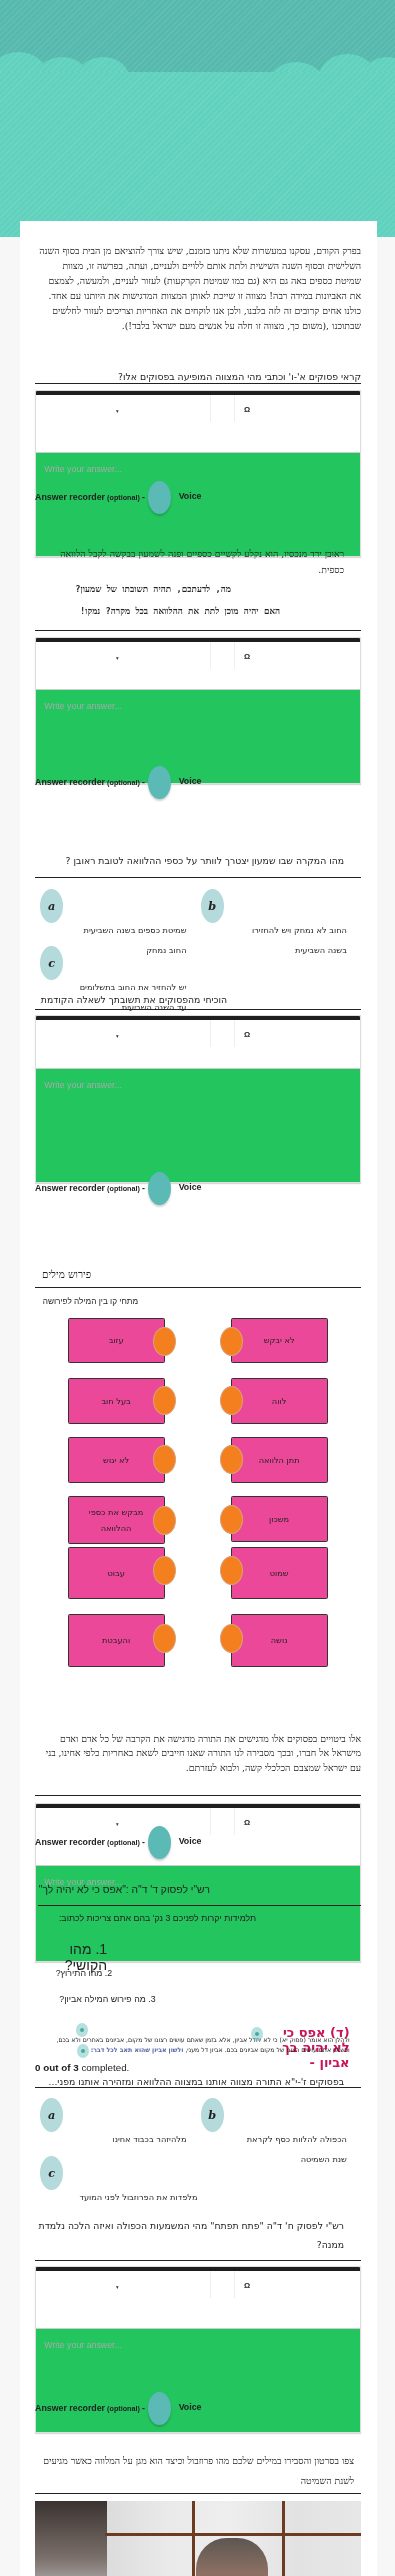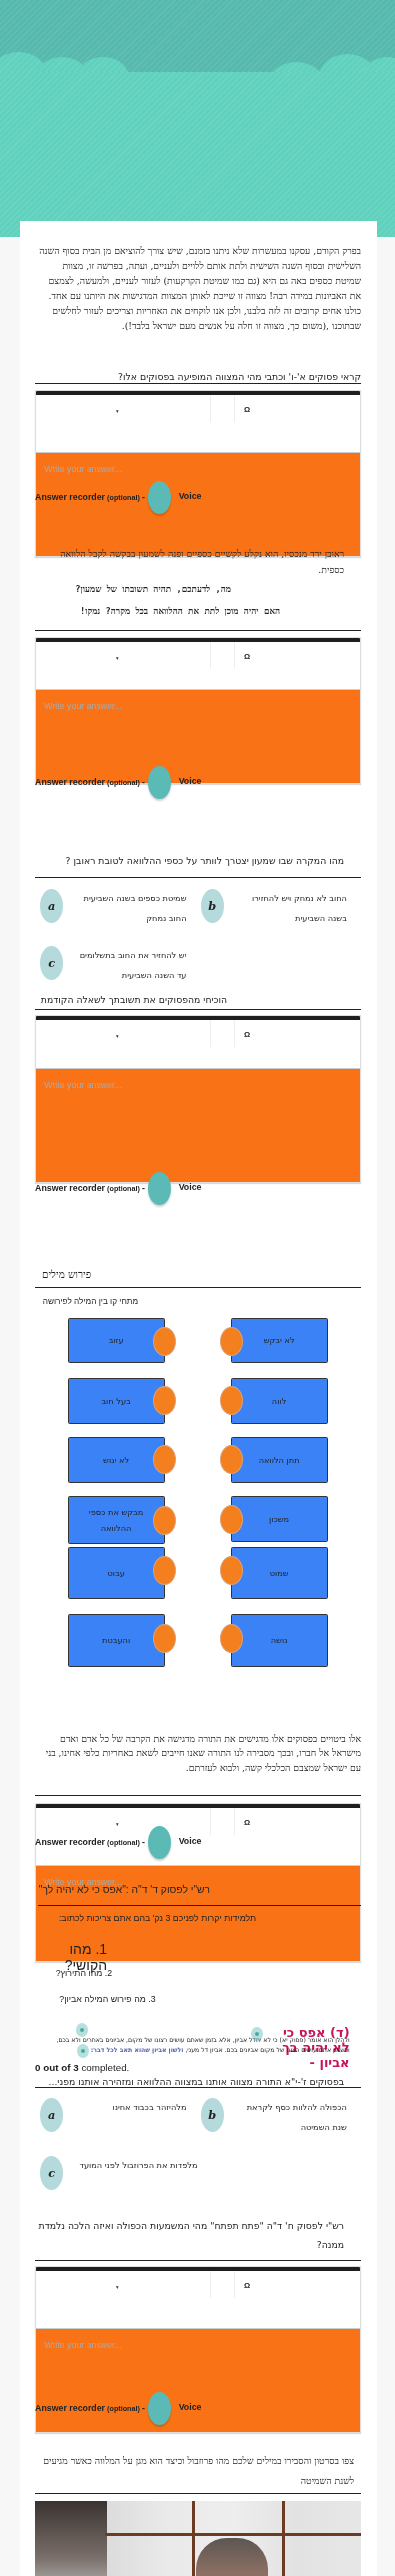--- a/index.html
+++ b/index.html
@@ -30,32 +30,32 @@
   .serif { font-family: "DejaVu Serif", serif; }
   .qtitle { font-family: "DejaVu Sans", sans-serif; font-size: 9.3px; line-height: 13.4px; color: #222; }
   .rule { position: absolute; left: 15.5px; width: 326px; height: 0.5px; background: #222; }
   .editor { position: absolute; left: 15.5px; width: 326px; border: 0.5px solid #ddd; background: #fff; box-shadow: 0 1px 1px rgba(0,0,0,0.15); }
   .editor .topbar { height: 3.6px; background: #1e1e1e; border-radius: 1px 1px 0 0; }
   .editor .tools { height: 58px; border-bottom: 1px solid #ccc; position: relative; }
   .editor .tools .dd { position: absolute; left: 80px; top: 13px; font-size: 5.2px; color: #333; }
   .editor .tools .sep1 { position: absolute; left: 174px; top: 0; width: 0.5px; height: 27px; background: #eee; }
   .editor .tools .sep2 { position: absolute; left: 198px; top: 0; width: 0.5px; height: 27px; background: #eee; }
   .editor .tools .omega { position: absolute; left: 208px; top: 10.3px; font-size: 7.7px; font-weight: bold; color: #222; }
-  .editor textarea { display: block; width: 100%; border: none; resize: none; outline: none; padding: 11.3px 8.2px; font-family: "Liberation Sans", sans-serif; font-size: 8.8px; color: #333; background: #f97316; }
+  .editor textarea { display: block; width: 100%; border: none; resize: none; outline: none; padding: 11.3px 8.2px; font-family: "Liberation Sans", sans-serif; font-size: 8.8px; color: #333; background: #22c55e; }
   .editor textarea::placeholder { color: #aaa; }
   .recorder { position: absolute; left: 15.5px; height: 24px; display: flex; align-items: center; font-family: "Liberation Sans", sans-serif; }
   .recorder .lbl { font-weight: bold; font-size: 8.8px; color: #222; }
   .recorder .opt { font-weight: bold; font-size: 7.2px; color: #222; margin-left: 2.1px; }
   .recorder .dash { font-weight: bold; font-size: 8.8px; margin-left: 2.1px; }
   .recorder .btn { width: 23px; height: 33px; border-radius: 50%; background: #5bbab6; margin-left: 3.6px; box-shadow: 0 2.1px 2.1px rgba(0,0,0,0.18); cursor: pointer; }
   .recorder .voice { font-weight: bold; font-size: 8.8px; color: #222; margin-left: 7.2px; margin-top: -2.1px; }
   .opt-row { position: absolute; display: flex; align-items: flex-start; }
   .opt-circle { width: 23px; height: 34px; border-radius: 50%; background: #b5dadb; display: flex; align-items: center; justify-content: center; font-family: "DejaVu Serif", serif; font-style: italic; font-weight: bold; font-size: 11.3px; color: #222; flex-shrink: 0; cursor: pointer; }
-  .opt-text { font-family: "DejaVu Sans", sans-serif; font-size: 8.2px; line-height: 19.6px; color: #222; direction: rtl; text-align: right; margin-left: 10.3px; width: 113px; }
-  .match-box { position: absolute; width: 97px; border: 0.5px solid #333; border-radius: 1.5px; background: #3b82f6; display: flex; align-items: center; justify-content: center; font-family: "DejaVu Sans", sans-serif; font-size: 8.2px; line-height: 16.5px; color: #222; direction: rtl; text-align: center; cursor: pointer; }
+  .opt-text { font-family: "DejaVu Sans", sans-serif; font-size: 8.2px; line-height: 19.6px; color: #222; direction: rtl; text-align: right; margin-left: 10.3px; width: 113px; margin-top: 32px; }
+  .match-box { position: absolute; width: 97px; border: 0.5px solid #333; border-radius: 1.5px; background: #ec4899; display: flex; align-items: center; justify-content: center; font-family: "DejaVu Sans", sans-serif; font-size: 8.2px; line-height: 16.5px; color: #222; direction: rtl; text-align: center; cursor: pointer; }
   .dot { position: absolute; width: 23px; height: 29px; border-radius: 50%; background: #f47f1f; border: 0.5px solid #d8a27a; cursor: pointer; }
   .video { position: absolute; left: 15.5px; width: 326px; height: 142px; overflow: hidden; background: linear-gradient(90deg, #5b5b5b 0%, #8c8c8c 12%, #dcdcdc 22%, #e9e9e9 40%, #efeeee 60%, #e2e2e2 80%, #e7e7e7 100%); }
   .video .win1 { position: absolute; left: 157px; top: 0; width: 3.1px; height: 142px; background: #6b3b24; }
   .video .win2 { position: absolute; left: 247px; top: 0; width: 3.1px; height: 142px; background: #6b3b24; }
   .video .win3 { position: absolute; left: 70px; top: 32px; width: 258px; height: 3.1px; background: #6b3b24; }
   .video .leftperson { position: absolute; left: 0; top: 0; width: 72px; height: 142px; background: linear-gradient(180deg, #3a3330 0%, #7a6f6a 40%, #c8c8ca 70%, #d9d9dc 100%); }
   .video .head { position: absolute; left: 161px; top: 37px; width: 72px; height: 113px; border-radius: 31px 31px 0 0; background: linear-gradient(180deg, #5c5652 0%, #8b6f62 30%, #a07a68 60%, #b56c55 100%); }
   .rashi-head { color: #c8145a; font-weight: bold; font-size: 13px; font-family: "DejaVu Sans", sans-serif; }
   .rashi-body { font-family: "DejaVu Sans", sans-serif; font-size: 6.2px; line-height: 9.8px; color: #222; }
   .rashi-blue { color: #5563a5; font-weight: bold; }

